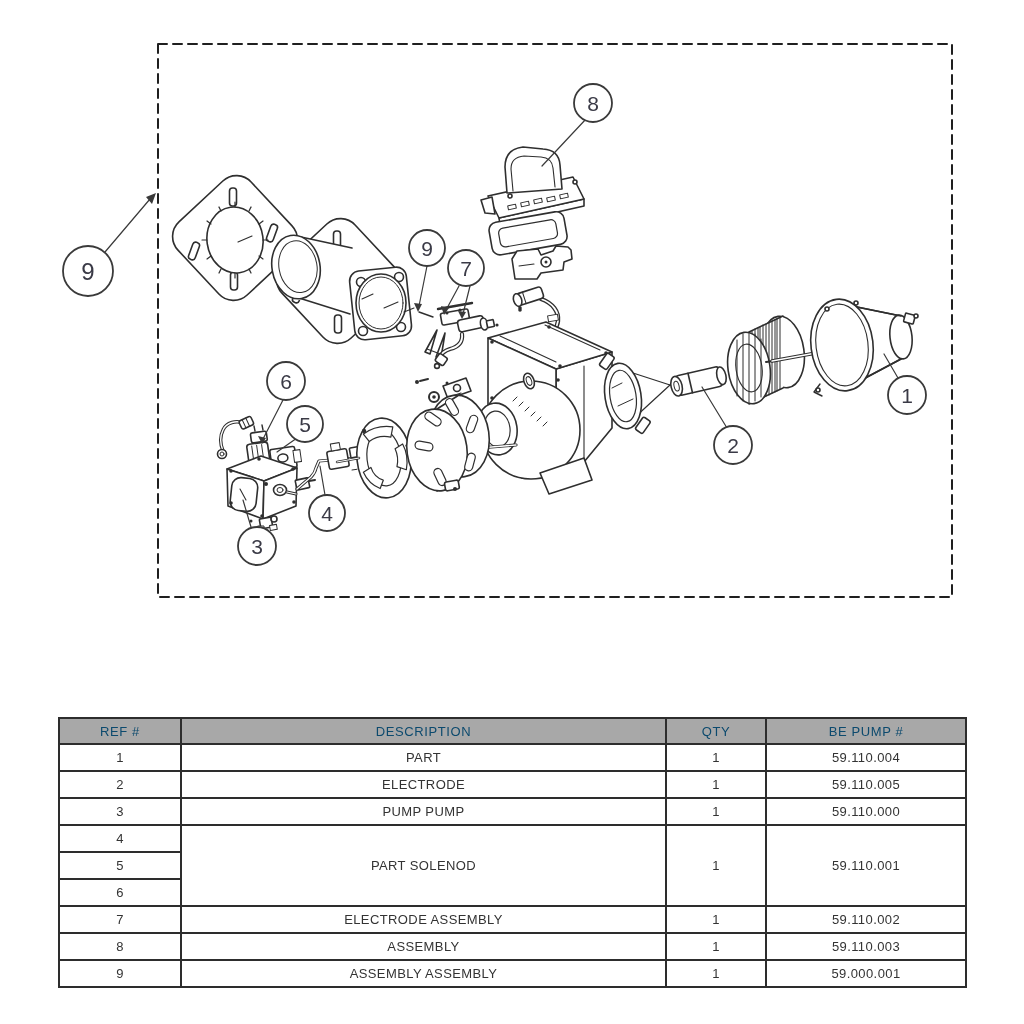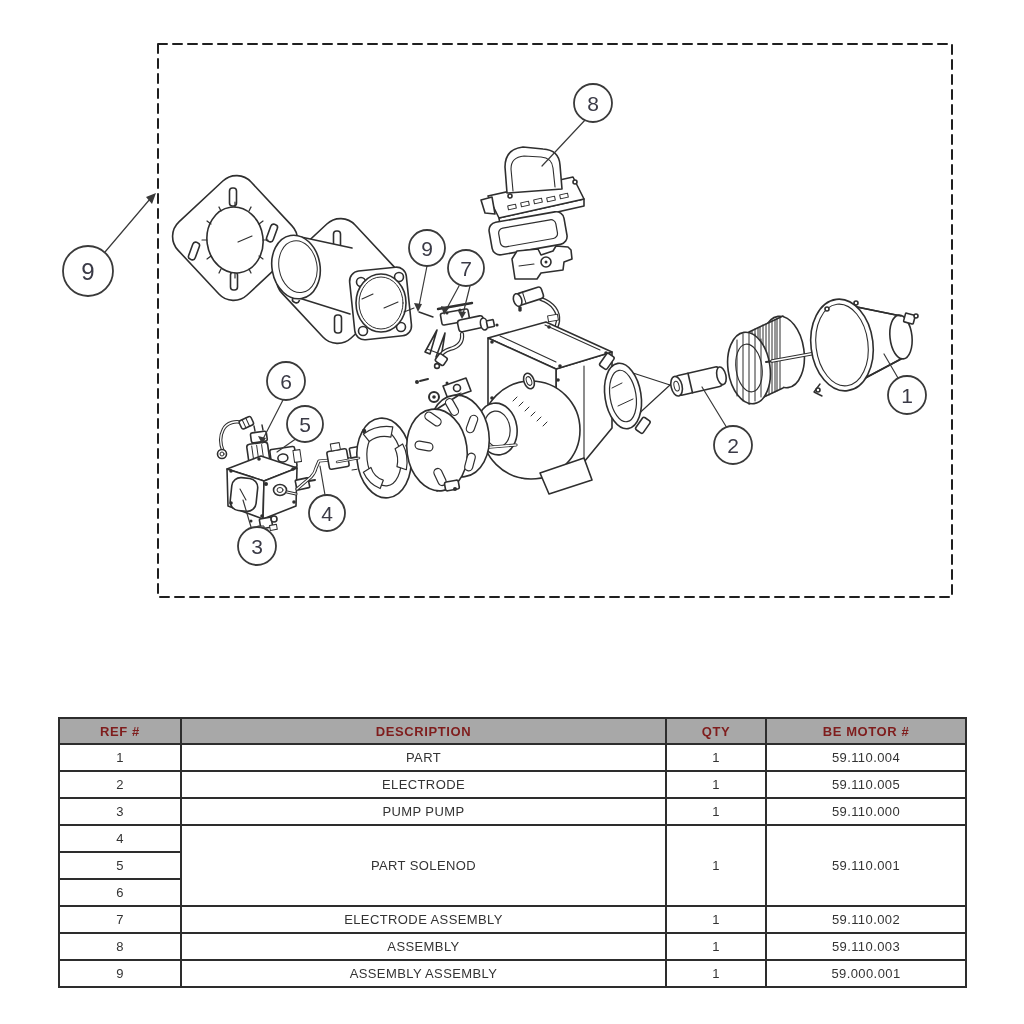--- a/index.html
+++ b/index.html
@@ -8,21 +8,21 @@
   #diagram-svg{position:absolute;left:0;top:0;}
   .callout-num{font-family:"Liberation Sans",sans-serif;font-size:21px;fill:#3a3a46;}
   .callout-num-big{font-size:24px;}
   
   #parts-table-wrap{position:absolute;left:58px;top:717px;width:907px;}
   table.parts{border-collapse:collapse;table-layout:fixed;width:907px;}
   table.parts th,table.parts td{
      border:2px solid #2d2d2d;text-align:center;vertical-align:middle;
      font-size:13px;color:#333;padding:0;overflow:hidden;white-space:nowrap;
      letter-spacing:.4px;}
-  table.parts th{background:#a8a8a8;color:#7f1d1d;font-weight:bold;height:24px;
+  table.parts th{background:#a8a8a8;color:#0c4a6e;font-weight:normal;height:24px;
      font-size:13px;letter-spacing:.6px;}
   table.parts td{height:25px;background:#fff;}
   col.c-ref{width:122px;} col.c-desc{width:485px;} col.c-qty{width:100px;} col.c-part{width:200px;}
 </style>
 </head>
 <body>
 
 <div id="page">
 
 <svg id="diagram-svg" width="1024" height="710" viewBox="0 0 1024 710" fill="none" stroke="#2f2f2f" stroke-width="1.6" stroke-linejoin="round" stroke-linecap="round">
@@ -502,21 +502,21 @@
       <col class="c-ref">
           <col class="c-desc">
           <col class="c-qty">
           <col class="c-part">
     </colgroup>
     <thead>
       <tr>
         <th>REF #</th>
         <th>DESCRIPTION</th>
         <th>QTY</th>
-        <th>BE MOTOR #</th>
+        <th>BE PUMP #</th>
       </tr>
     </thead>
     <tbody>
           <tr>
             <td>1</td>
             <td>PART</td>
             <td>1</td>
             <td>59.110.004</td>
           </tr>
           <tr>

